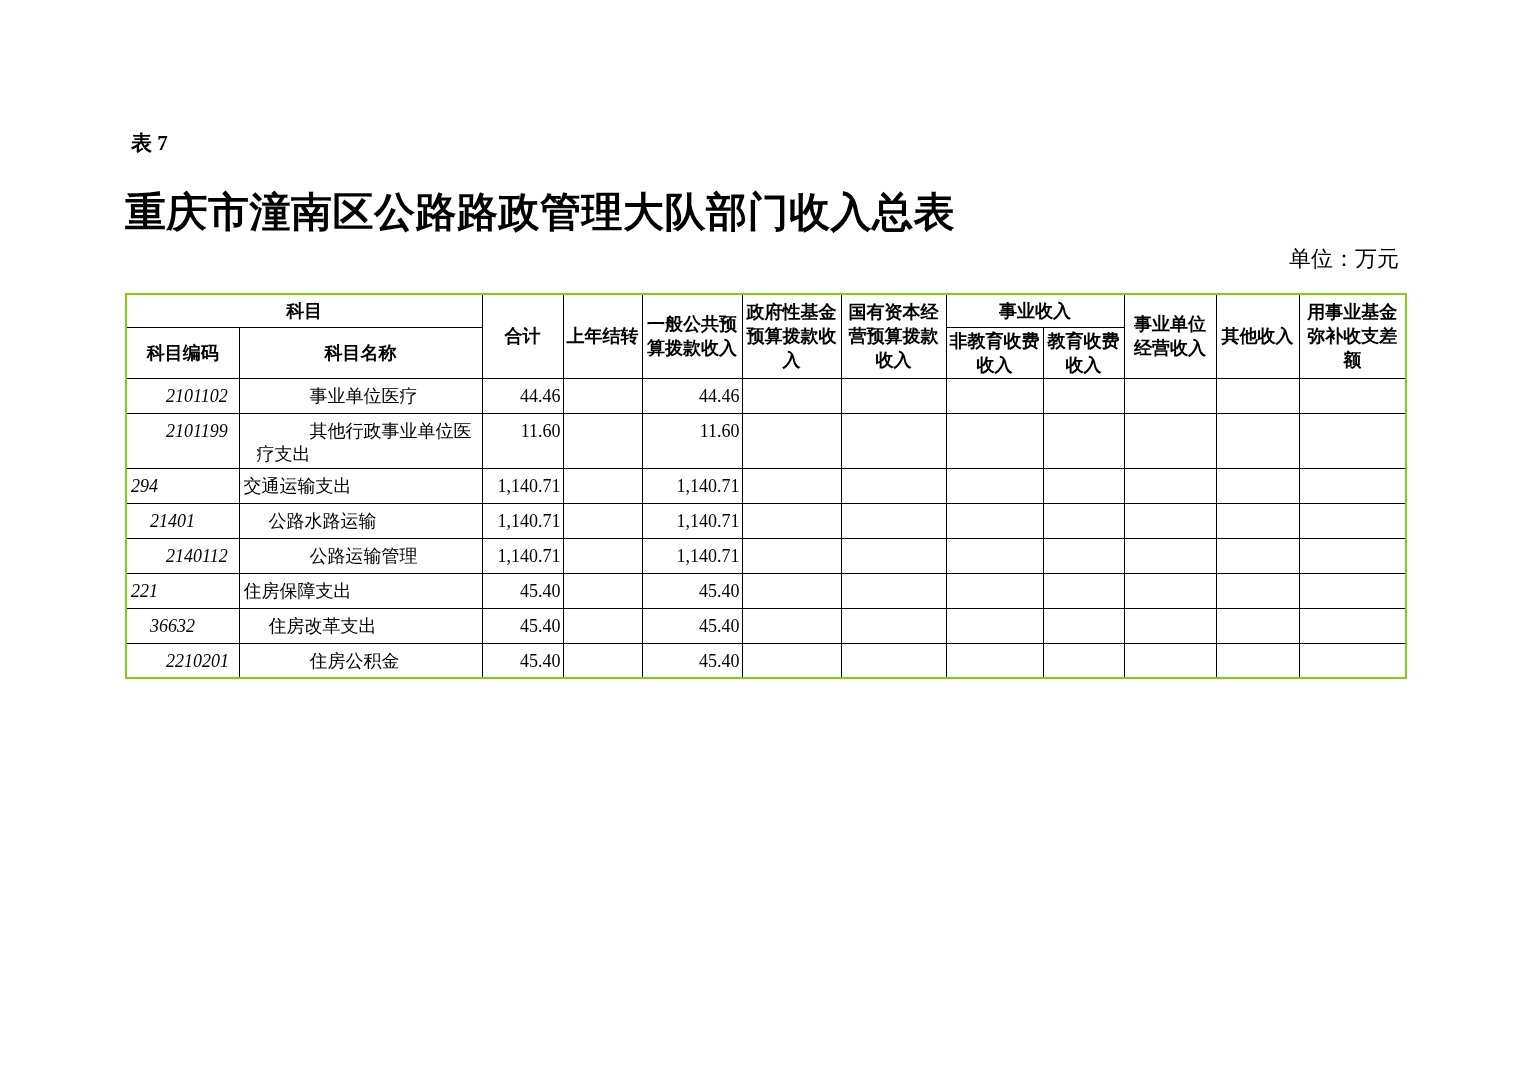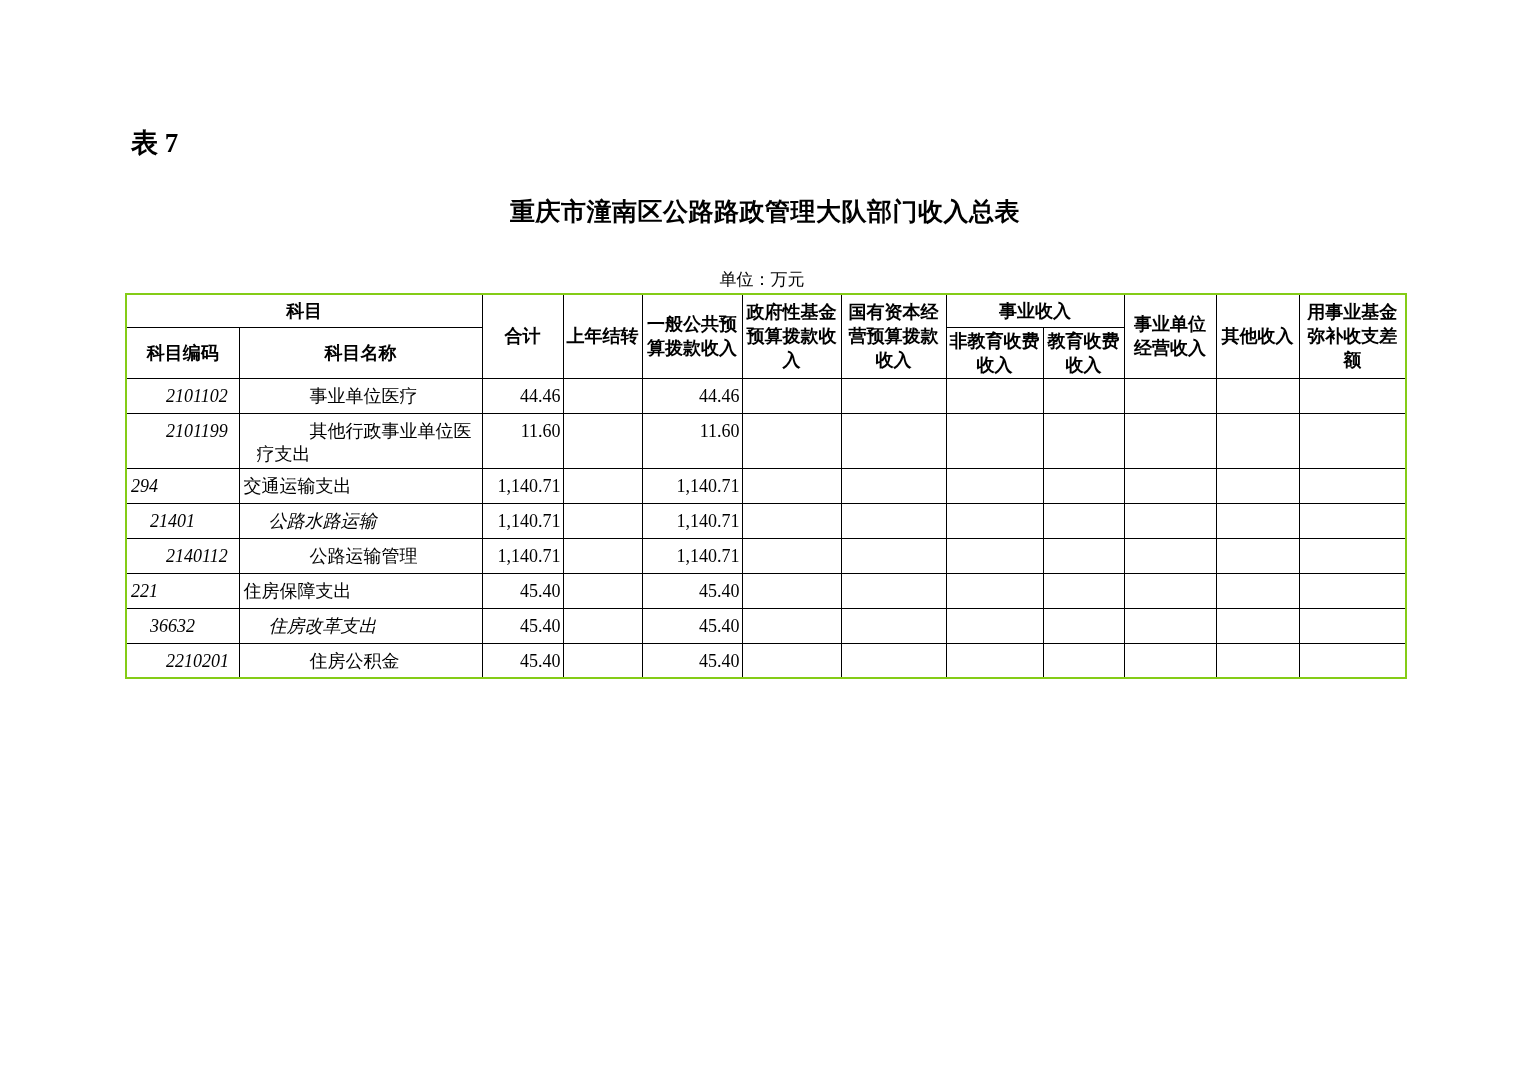--- a/index.html
+++ b/index.html
@@ -4,30 +4,30 @@
 <style>
   html, body { margin: 0; padding: 0; }
   body {
     width: 1520px; height: 1074px;
     background: #ffffff; color: #000000;
     position: relative;
     font-family: "Liberation Serif", "DejaVu Serif", serif;
   }
   .table-label {
     position: absolute; left: 131px; top: 126px;
-    font-size: 27px; font-weight: bold; line-height: 34px;
+    font-size: 21px; font-weight: bold; line-height: 34px;
   }
   .doc-title {
     position: absolute; left: 125px; top: 191px; width: 1280px;
-    text-align: center; font-size: 25px; font-weight: bold; line-height: 42px;
+    font-size: 41px; font-weight: bold; line-height: 42px;
     letter-spacing: 0.5px;
   }
   .unit-note {
-    position: absolute; left: 125px; top: 269px; width: 1280px;
-    text-align: center; font-size: 17px; line-height: 22px;
+    position: absolute; left: 125px; top: 248px; width: 1280px;
+    text-align: right; font-size: 22px; line-height: 22px;
     padding-right: 0; box-sizing: border-box;
   }
   .unit-note span { padding-right: 6px; }
   table.budget {
     position: absolute; left: 125px; top: 293px; width: 1280px;
     border-collapse: collapse; table-layout: fixed;
     border: 2px solid #84cc16;
   }
   table.budget th, table.budget td {
     border: 1px solid #000;
@@ -45,21 +45,21 @@
     padding: 6px 2px 2px 2px; line-height: 23px;
   }
   tbody tr { height: 35px; }
   td.code { text-align: left; white-space: nowrap; font-style: italic; }
   td.name { text-align: left; word-break: break-all; }
   td.num  { text-align: right; padding-right: 5px; }
   td.code.lv0 { text-indent: 2px; }
   td.code.lv1 { text-indent: 21px; }
   td.code.lv2 { text-indent: 37px; }
   td.name.lv0 { text-indent: 2px; }
-  td.name.lv1 { text-indent: 27px; font-style: italic; }
+  td.name.lv1 { text-indent: 27px; }
   td.name.lv2 { text-indent: 53px; padding-left: 17px; }
 </style>
 </head>
 <body>
 
 <div class="table-label">表 7</div>
 
 <div class="doc-title">重庆市潼南区公路路政管理大队部门收入总表</div>
 
 <div class="unit-note"><span>单位：万元</span></div>

